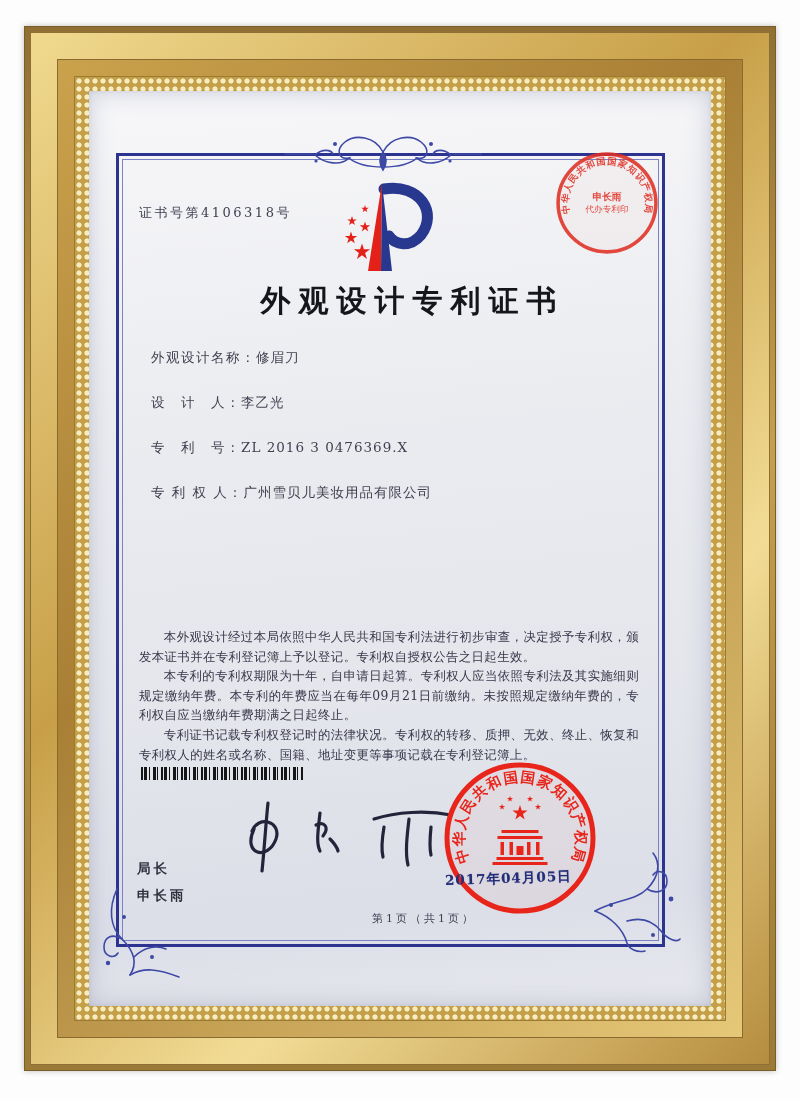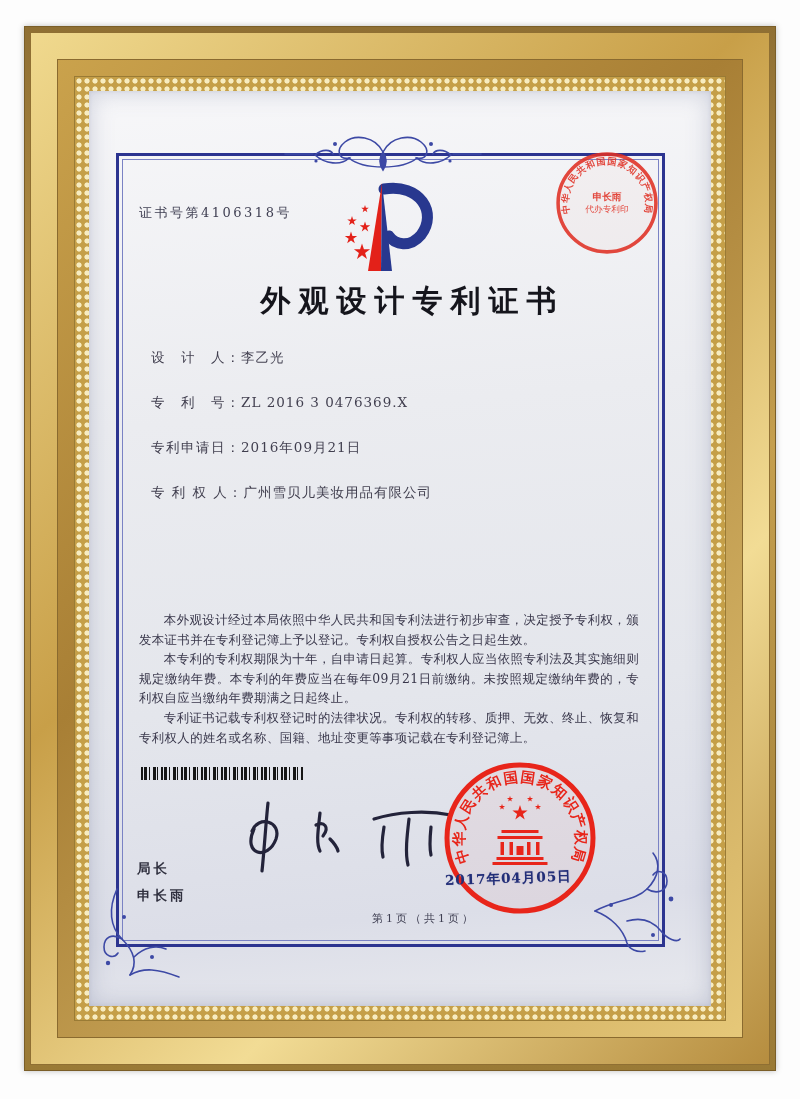--- a/index.html
+++ b/index.html
@@ -40,21 +40,21 @@
 
   .logo{position:absolute;left:235px;top:88px;width:120px;height:100px;}
 
   .title{position:absolute;left:27px;right:46px;top:190px;text-align:center;
       font-size:30px;font-weight:700;color:#15151c;letter-spacing:8px;margin-left:44px;}
 
   .fields{position:absolute;left:62px;top:258px;right:70px;}
   .field-row{height:45px;font-size:13.5px;color:#413f4f;letter-spacing:1px;white-space:nowrap;}
   .field-row .lbl{letter-spacing:1.5px;}
 
-  .paras{position:absolute;left:50px;top:519px;width:500px;}
+  .paras{position:absolute;left:50px;top:536px;width:500px;}
   .paras p{margin:0;font-size:12.4px;line-height:19.6px;color:#38364a;
       text-align:justify;text-indent:2em;letter-spacing:.4px;}
 
   .barcode{position:absolute;left:52px;top:676px;width:162px;height:13px;
       background-image:repeating-linear-gradient(90deg,
         #161616 0 2px,transparent 2px 3px,
         #161616 3px 6px,transparent 6px 8px,
         #161616 8px 9px,transparent 9px 12px,
         #161616 12px 15px,transparent 15px 16px,
         #161616 16px 17px,transparent 17px 20px);}
@@ -143,27 +143,27 @@
                 <use href="#star5" transform="translate(41,48) scale(5.5)"></use>
                 <use href="#star5" transform="translate(27,59) scale(6.5)"></use>
                 <use href="#star5" transform="translate(38,73) scale(8.5)"></use>
               </g>
             </svg>
 
             <div class="title">外观设计专利证书</div>
 
             <div class="fields">
               <div class="field-row">
+                <span class="lbl">外观设计名称：</span><span>修眉刀</span>
+              </div>
+              <div class="field-row">
                 <span class="lbl">设　计　人：</span><span>李乙光</span>
               </div>
               <div class="field-row">
                 <span class="lbl">专　利　号：</span><span>ZL 2016 3 0476369.X</span>
-              </div>
-              <div class="field-row">
-                <span class="lbl">专利申请日：</span><span>2016年09月21日</span>
               </div>
               <div class="field-row">
                 <span class="lbl">专 利 权 人：</span><span>广州雪贝儿美妆用品有限公司</span>
               </div>
             </div>
 
             <div class="paras">
               <p>本外观设计经过本局依照中华人民共和国专利法进行初步审查，决定授予专利权，颁发本证书并在专利登记簿上予以登记。专利权自授权公告之日起生效。</p>
               <p>本专利的专利权期限为十年，自申请日起算。专利权人应当依照专利法及其实施细则规定缴纳年费。本专利的年费应当在每年09月21日前缴纳。未按照规定缴纳年费的，专利权自应当缴纳年费期满之日起终止。</p>
               <p>专利证书记载专利权登记时的法律状况。专利权的转移、质押、无效、终止、恢复和专利权人的姓名或名称、国籍、地址变更等事项记载在专利登记簿上。</p>

